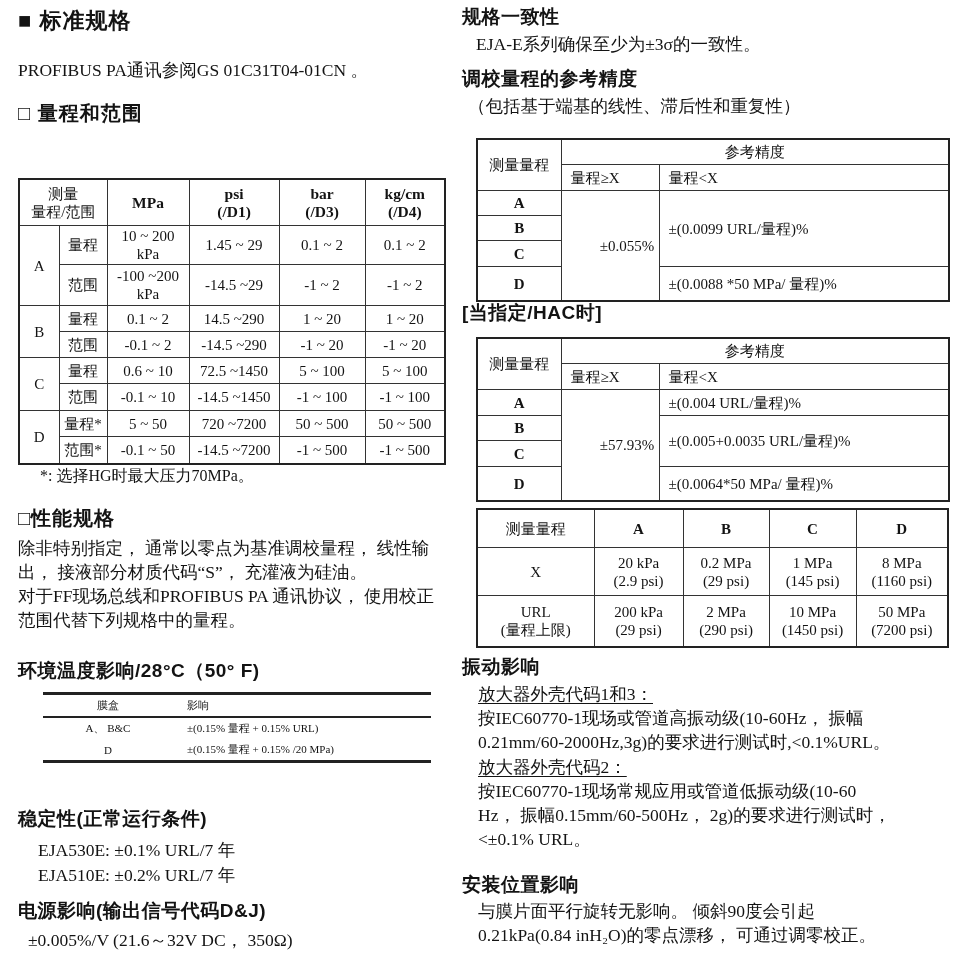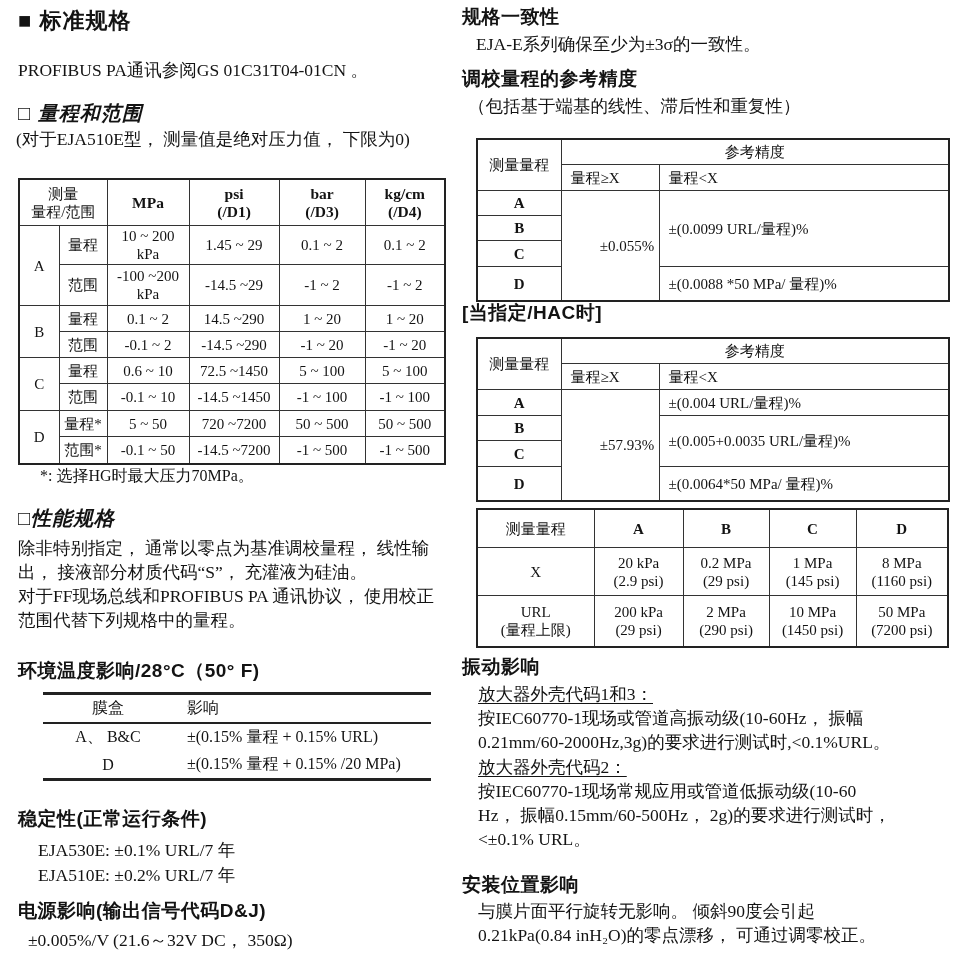--- a/index.html
+++ b/index.html
@@ -3,21 +3,21 @@
 <meta charset="utf-8">
 <style>
   html,body { margin:0; padding:0; background:#fff; }
   .page {
     position:relative; width:970px; height:975px; background:#fff;
     color:#131313; overflow:hidden;
     font-family:"Liberation Serif", serif;
   }
   .abs { position:absolute; }
   .h-main { font-family:"Liberation Sans", sans-serif; font-weight:bold; font-size:22px; letter-spacing:1px; }
-  .h-sec  { font-family:"Liberation Sans", sans-serif; font-weight:bold; font-size:20px; letter-spacing:1px;font-style:italic; }
+  .h-sec  { font-family:"Liberation Sans", sans-serif; font-weight:bold; font-size:20px; letter-spacing:1px; }
   .h-sub  { font-family:"Liberation Sans", sans-serif; font-weight:bold; font-size:19px; letter-spacing:0.5px; }
   .body   { font-size:17.5px; line-height:24px; }
   .pre    { white-space:pre-line; }
   .u      { text-decoration:underline; text-underline-offset:3px; }
 
   table.grid { border-collapse:collapse; table-layout:fixed; border:2px solid #222; }
   table.grid td {
     border:1px solid #333; text-align:center; vertical-align:middle;
     padding:1px 2px; font-size:15px; line-height:18px; white-space:pre-line;
     overflow:hidden;
@@ -41,41 +41,40 @@
 
   
   .t-xurl { width:471px; }
   .t-xurl col.c0{width:117px} .t-xurl col.c1{width:89px}
   .t-xurl col.c2{width:86px}  .t-xurl col.c3{width:87px} .t-xurl col.c4{width:92px}
   .t-xurl td { font-size:16.5px; line-height:21px; }
 
   
   .t-temp { border-collapse:collapse; table-layout:fixed; width:388px;
             border-top:3px solid #222; border-bottom:3px solid #222; }
-  .t-temp td { font-size:16px; padding:3px 0; vertical-align:middle; }
+  .t-temp td { font-size:11px; padding:3px 0; vertical-align:middle; }
   .t-temp tr.hdr td { border-bottom:2px solid #222; }
   .t-temp td.c1 { width:130px; text-align:center; }
   .t-temp td.c2 { text-align:left; padding-left:14px; }
 
   
   .rh45 td{height:43px} .rh38 td{height:36px} .rh40 td{height:38px}
   .rh25 td{height:23px} .rh26 td{height:24px}
   .rh24 td{height:22px} .rh33 td{height:31px}
   .rh37 td{height:35px} .rh47 td{height:45px} .rh50 td{height:48px}
 </style>
 </head>
 <body>
 
 <div class="page">
 
   <div class="abs h-main" style="left:18px; top:6px;">■ 标准规格</div>
   <div class="abs body" style="left:18px; top:58px;">PROFIBUS PA通讯参阅GS 01C31T04-01CN 。</div>
 
   <div class="abs h-sec" style="left:18px; top:100px;">□ 量程和范围</div>
-  <div class="abs body" style="left:16px; top:127px;">(对于EJA510E型， 测量值是绝对压力值， 下限为0)</div>
 
   <table class="grid t-range abs" style="left:18px; top:178px;">
     <colgroup>
         <col class="c0">
         <col class="c1">
         <col class="c2">
         <col class="c3">
         <col class="c4">
         <col class="c5">
       </colgroup>

